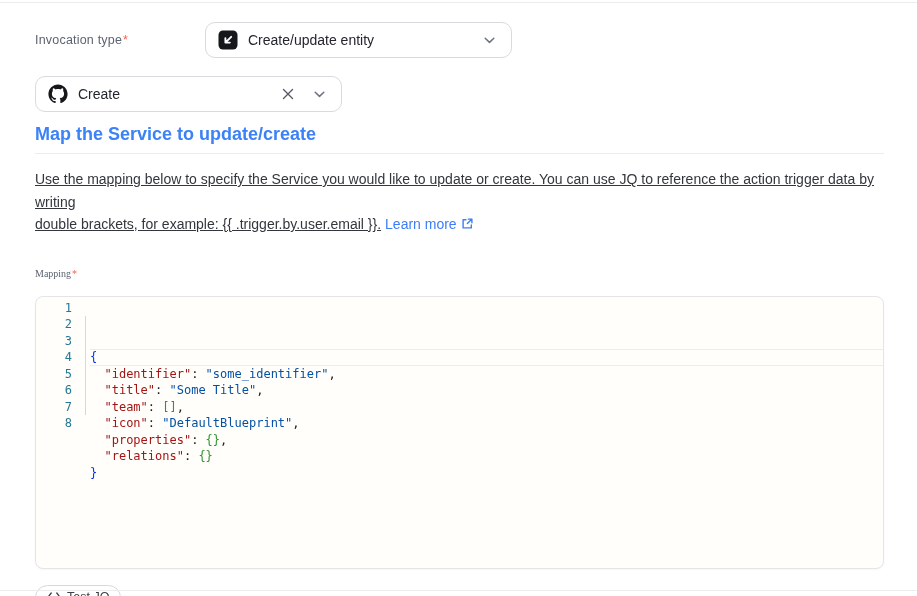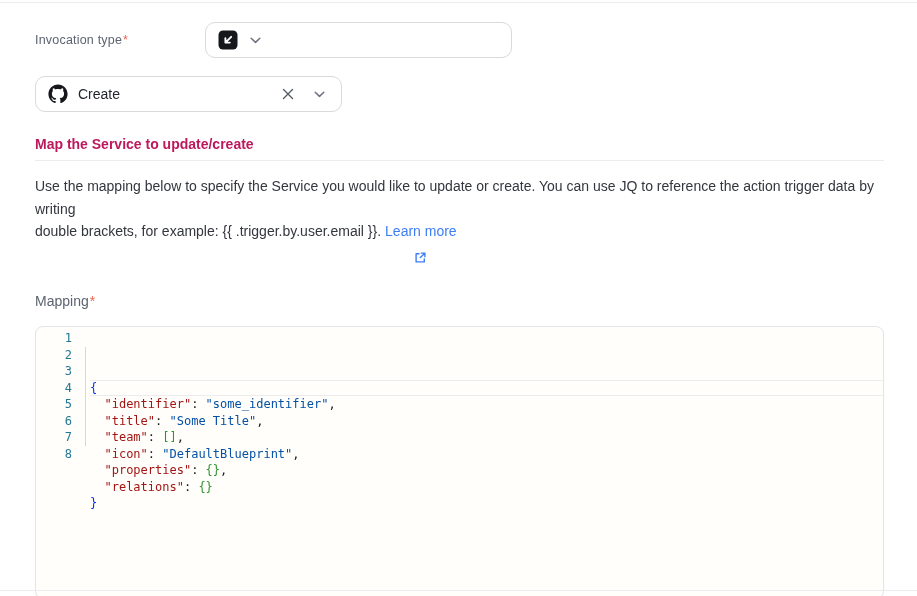--- a/index.html
+++ b/index.html
@@ -17,28 +17,28 @@
   .row-2 { margin-top:18px; }
   .field-label { width:170px; font-size:12.5px; color:#5c6370; letter-spacing:.2px; }
   .req { color:var(--required-asterisk,#f2614e); margin-left:1px; }
   .select { width:307px; height:36px; border:1px solid #d8dade; border-radius:10px; background:#fff;
             display:flex; align-items:center; padding:0 14px 0 12px; gap:10px; cursor:pointer; }
   .select-value { flex:1; font-size:14px; color:#23262e; }
   .sel-icon { display:flex; align-items:center; }
   .icon-btn { display:flex; align-items:center; padding:2px; }
 
   
-  .section-heading { margin-top:24px; font-size:14px; font-weight:700; color:#be185d; }
+  .section-heading { margin-top:12px; font-size:18px; font-weight:700; color:#3b82f6; }
   .section-divider { margin-top:8px; height:1px; background:#ebecee; }
-  .description { margin-top:14px; font-size:14px; line-height:22.5px; color:#33363d; }
-  .learn-more { color:var(--link,#3d7df6); text-decoration:none; margin-left:4px; display:inline-flex; align-items:center; gap:4px;flex-direction:column; }
+  .description { margin-top:14px; font-size:14px; line-height:22.5px; color:#33363d;text-decoration:underline; }
+  .learn-more { color:var(--link,#3d7df6); text-decoration:none; margin-left:4px; display:inline-flex; align-items:center; gap:4px; }
   .ext-icon { position:relative; top:1px; }
 
   
-  .mapping-label { margin-top:24px; font-size:14px; color:#5c6370; }
+  .mapping-label { margin-top:32px; font-size:10px; color:#5c6370;font-family:Liberation Serif, serif; }
 
   
   .editor { margin-top:17px; height:273px; border:1px solid #e3e5e9; border-radius:8px; background:#fffefa;
             display:flex; padding-top:3px; overflow:hidden;
             font-family:"DejaVu Sans Mono", monospace; font-size:12px; line-height:16.5px;
             box-shadow:0 1px 2px rgba(0,0,0,.03); }
   .gutter { width:36px; flex:none; text-align:right; color:var(--line-number,#237893); user-select:none; }
   .gutter div { height:16.5px; }
   .code-area { flex:1; position:relative; padding-left:18px; white-space:pre; color:var(--code-plain,#1b1b1b); }
   .code-line { height:16.5px; }
@@ -66,20 +66,21 @@
     
     <div class="form-row row-1">
       <div class="field-label"><span>Invocation type</span><span class="req">*</span></div>
       <div class="select">
         <span class="sel-icon">
           <svg width="20" height="20" viewBox="0 0 20 20">
             <rect x="0.5" y="0.5" width="19" height="19" rx="4.5" fill="#15171b"></rect>
             <path d="M13.2 6.8 L7.4 12.6 M7.4 8.2 V12.6 H11.8" stroke="#ffffff" stroke-width="1.9" fill="none" stroke-linecap="round" stroke-linejoin="round"></path>
           </svg>
         </span>
+        <span class="select-value">Create/update entity</span>
         <span class="icon-btn">
           <svg width="11" height="7" viewBox="0 0 11 7">
               <path d="M1.2 1.2 L5.5 5.4 L9.8 1.2" stroke="#6d7380" stroke-width="1.5" fill="none" stroke-linecap="round" stroke-linejoin="round"></path>
             </svg>
         </span>
       </div>
     </div>
 
     
     <div class="form-row row-2">

